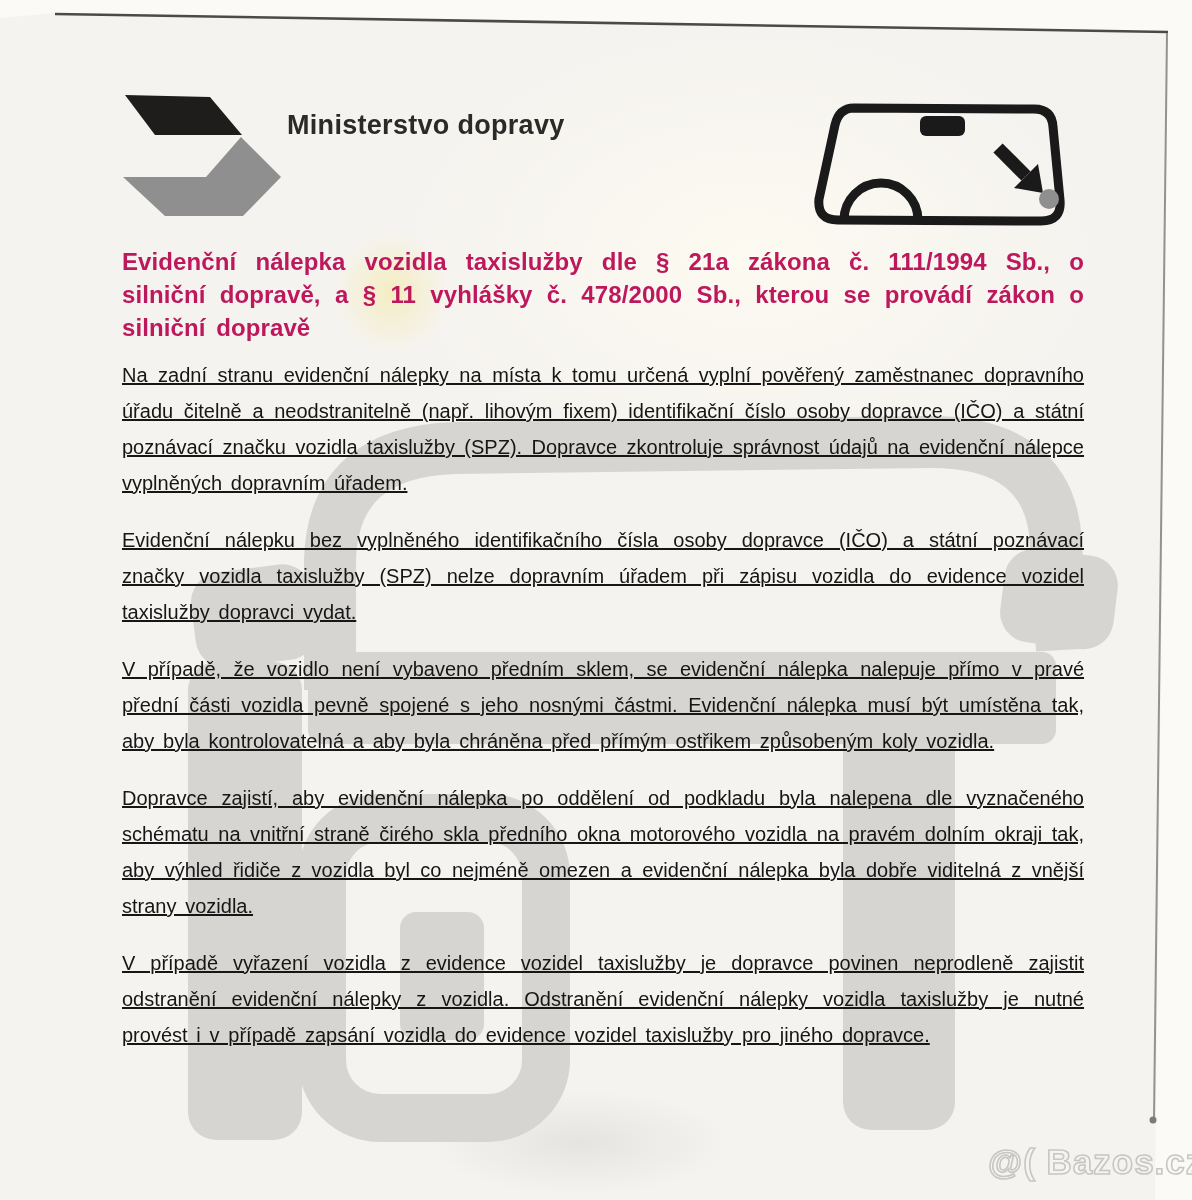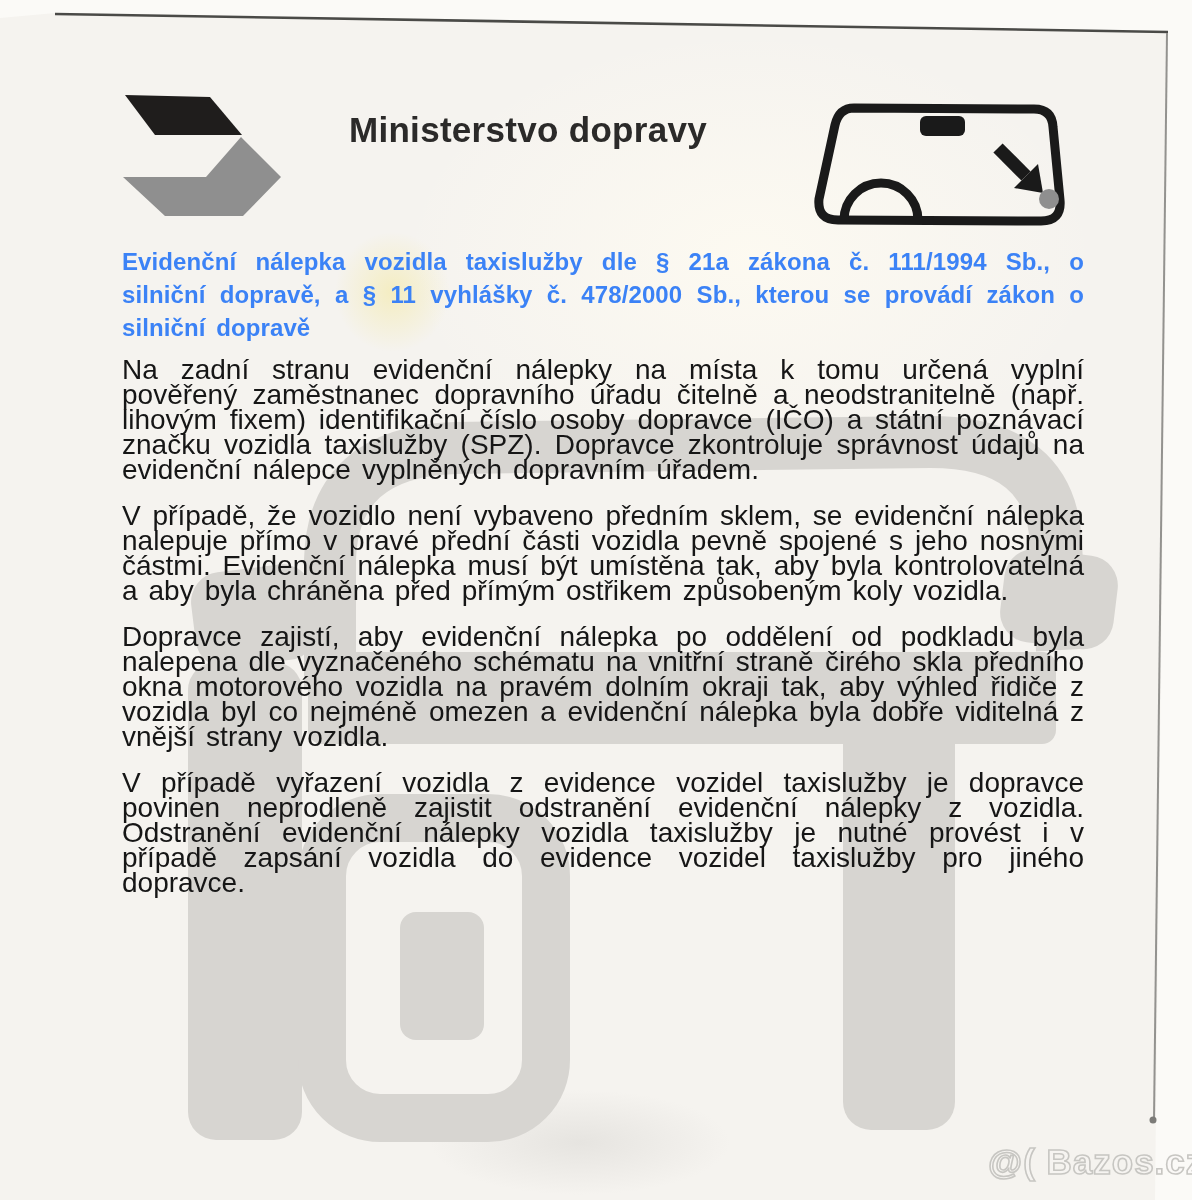--- a/index.html
+++ b/index.html
@@ -27,32 +27,32 @@
   .bottom-smudge{
     position:absolute;left:430px;top:1090px;width:300px;height:105px;
     background:radial-gradient(closest-side, rgba(212,210,206,0.45), rgba(212,210,206,0));
     border-radius:50%;
   }
   .watermark-svg{position:absolute;left:0;top:0;}
   .edge-svg{position:absolute;left:0;top:0;pointer-events:none;}
   .logo{position:absolute;left:118px;top:88px;}
   .brand{
     position:absolute;left:287px;top:110px;width:420px;
-    font-size:35px;font-weight:bold;letter-spacing:.3px;color:#2b2a29;text-align:right;
+    font-size:27px;font-weight:bold;letter-spacing:.3px;color:#2b2a29;
   }
   .windshield{position:absolute;left:812px;top:90px;}
   .heading{
     position:absolute;left:122px;top:245px;width:962px;
     font-size:24px;font-weight:bold;line-height:33px;
-    text-align:justify;color:#3b82f6;word-spacing:4px;letter-spacing:.1px;
+    text-align:justify;color:#be185d;word-spacing:4px;letter-spacing:.1px;
   }
   .bodytext{
     position:absolute;left:122px;top:357px;width:962px;
-    font-size:28px;line-height:25px;color:#161616;
-    text-align:justify;word-spacing:3.2px;
+    font-size:20px;line-height:36px;color:#161616;
+    text-align:justify;word-spacing:3.2px;text-decoration:underline;
   }
   .bodytext p{margin:0 0 21px 0;}
   .bazos{
     position:absolute;left:988px;top:1142px;
     font-size:35px;font-weight:bold;letter-spacing:1px;
     color:rgba(250,249,246,0.25);
     -webkit-text-stroke:1.6px #c7c6c2;
     white-space:nowrap;
   }
 </style>
@@ -101,20 +101,21 @@
     <line x1="186" y1="58" x2="214" y2="86" stroke="#1a1a1a" stroke-width="13"></line>
     <polygon points="231,103 202,98 226,74" fill="#1a1a1a"></polygon>
   </g>
   <circle cx="237" cy="109" r="10" fill="#8f8f8f"></circle>
 </svg>
 
 <div class="heading">Evidenční nálepka vozidla taxislužby dle § 21a zákona č. 111/1994 Sb., o silniční dopravě, a § 11 vyhlášky č. 478/2000 Sb., kterou se provádí zákon o silniční dopravě</div>
 
 <div class="bodytext">
   <p>Na zadní stranu evidenční nálepky na místa k tomu určená vyplní pověřený zaměstnanec dopravního úřadu čitelně a neodstranitelně (např. lihovým fixem) identifikační číslo osoby dopravce (IČO) a státní poznávací značku vozidla taxislužby (SPZ). Dopravce zkontroluje správnost údajů na evidenční nálepce vyplněných dopravním úřadem.</p>
+  <p>Evidenční nálepku bez vyplněného identifikačního čísla osoby dopravce (IČO) a státní poznávací značky vozidla taxislužby (SPZ) nelze dopravním úřadem při zápisu vozidla do evidence vozidel taxislužby dopravci vydat.</p>
   <p>V případě, že vozidlo není vybaveno předním sklem, se evidenční nálepka nalepuje přímo v pravé přední části vozidla pevně spojené s jeho nosnými částmi. Evidenční nálepka musí být umístěna tak, aby byla kontrolovatelná a aby byla chráněna před přímým ostřikem způsobeným koly vozidla.</p>
   <p>Dopravce zajistí, aby evidenční nálepka po oddělení od podkladu byla nalepena dle vyznačeného schématu na vnitřní straně čirého skla předního okna motorového vozidla na pravém dolním okraji tak, aby výhled řidiče z vozidla byl co nejméně omezen a evidenční nálepka byla dobře viditelná z vnější strany vozidla.</p>
   <p>V případě vyřazení vozidla z evidence vozidel taxislužby je dopravce povinen neprodleně zajistit odstranění evidenční nálepky z vozidla. Odstranění evidenční nálepky vozidla taxislužby je nutné provést i v případě zapsání vozidla do evidence vozidel taxislužby pro jiného dopravce.</p>
 </div>
 
 <svg class="edge-svg" width="1192" height="1200" viewBox="0 0 1192 1200">
   <line x1="55" y1="14" x2="1168" y2="32" stroke="#4a4a47" stroke-width="2.6"></line>
   <line x1="1167" y1="33" x2="1154" y2="1120" stroke="#93928f" stroke-width="2"></line>
   <circle cx="1153" cy="1120" r="3.5" fill="#7c7b78"></circle>
 </svg>

